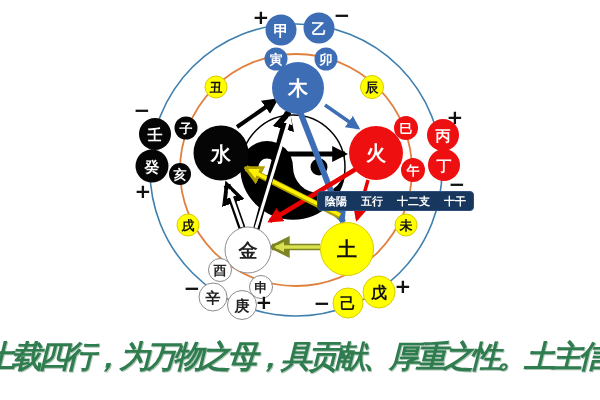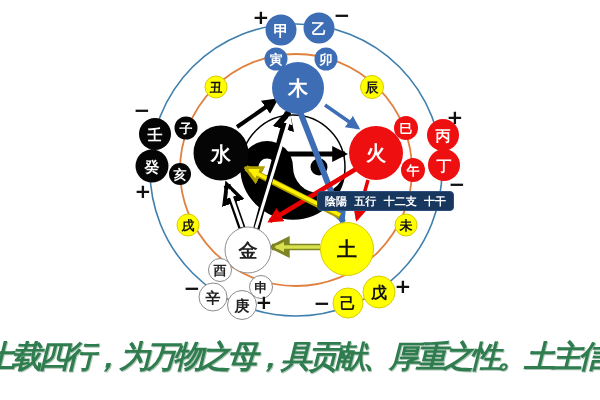--- a/index.html
+++ b/index.html
@@ -9,21 +9,21 @@
   .node{position:absolute;transform:translate(-50%,-50%);border-radius:50%;
         display:flex;align-items:center;justify-content:center;font-weight:bold;
         line-height:1;box-sizing:border-box;}
   .blue{background:#3D6EB5;color:#fff;}
   .red{background:#EE1010;color:#fff;}
   .yellow{background:#FFFF00;color:#111;border:1px solid #DACB00;}
   .whiten{background:#fff;color:#222;border:1.5px solid #8C8C8C;}
   .blackn{background:#050505;color:#fff;}
   .sign{position:absolute;transform:translate(-50%,-50%);font-weight:bold;color:#111;
         font-size:20px;font-family:"DejaVu Sans",sans-serif;}
-  #legend-bar{position:absolute;left:317px;top:191px;width:137px;height:20px;
+  #legend-bar{position:absolute;left:317px;top:191px;width:157px;height:20px;
         background:#17375E;border:1px solid #2E4E7E;border-radius:4px;
         display:flex;align-items:center;justify-content:space-between;
         padding:0 7px;box-sizing:border-box;}
   #legend-bar span{color:#fff;font-size:11px;font-weight:bold;white-space:nowrap;}
   #caption{position:absolute;left:-16px;top:336px;white-space:nowrap;
         font-family:"Liberation Serif","DejaVu Serif",serif;
         font-style:italic;font-weight:bold;font-size:31px;letter-spacing:-4px;
         color:#2F7D4F;text-shadow:1px 1px 0 rgba(23,90,52,.35);}
 </style>
 </head>

